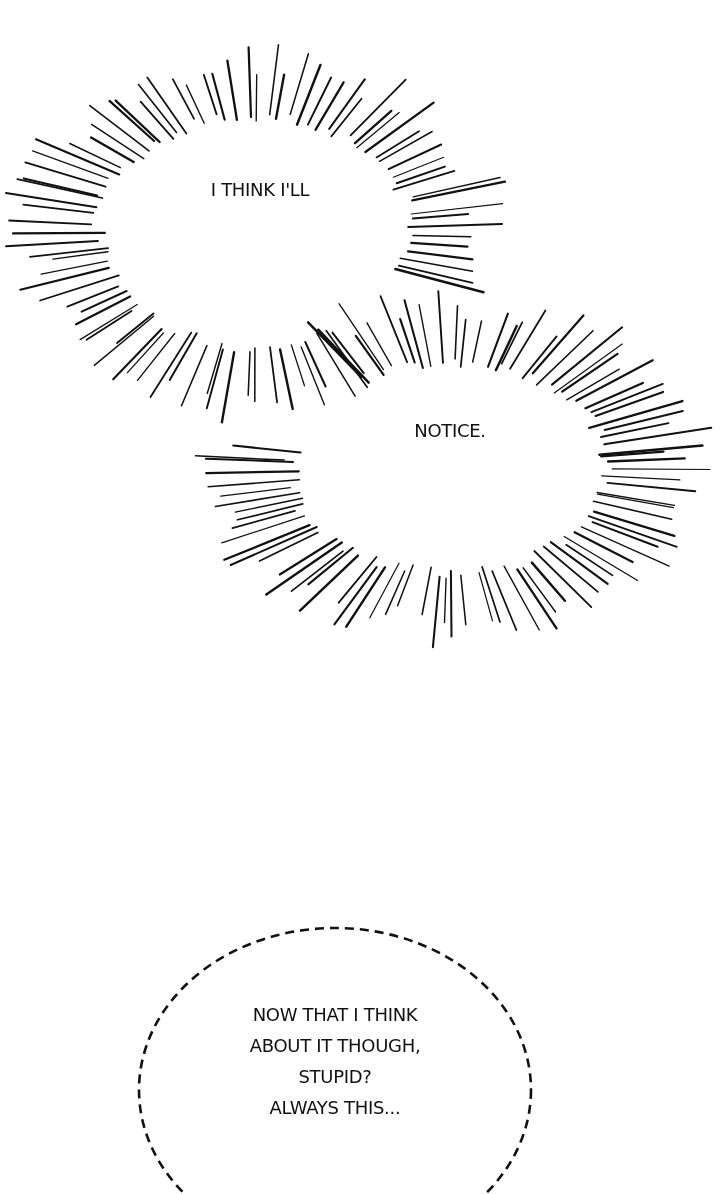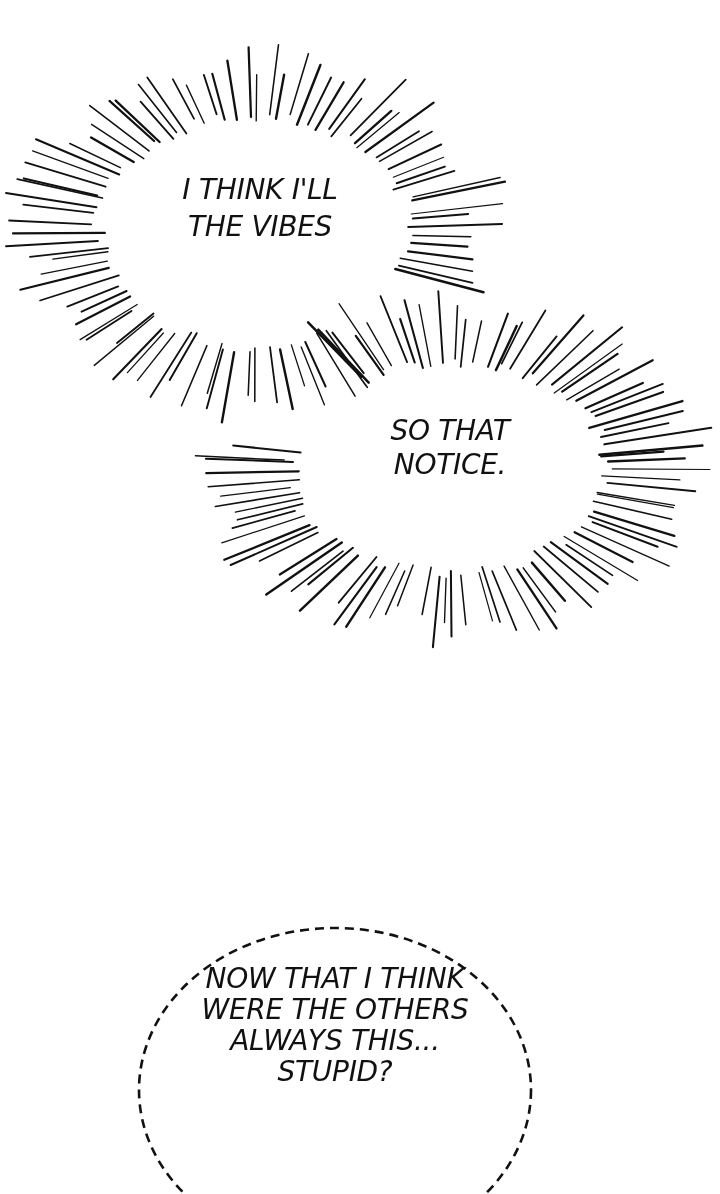--- a/index.html
+++ b/index.html
@@ -3,30 +3,29 @@
   <meta charset="utf-8">
   <style>
     html, body { margin: 0; padding: 0; background: #ffffff; }
     body { width: 720px; height: 1194px; position: relative; overflow: hidden; font-family: "DejaVu Sans", sans-serif; }
     #art { position: absolute; left: 0; top: 0; width: 720px; height: 1194px; }
     .bubble-text {
       position: absolute;
       text-align: center;
       color: #111111;
       font-family: "DejaVu Sans", sans-serif;
-      font-size: 28px;
+      font-size: 18px;
       line-height: 37px;
       letter-spacing: -0.3px;
       text-transform: uppercase;
-      font-style: italic;
     }
     .bubble-text .line { display: block; white-space: nowrap; }
     #t1 { left: 115px; top: 171px; width: 290px; }
     #t2 { left: 320px; top: 414px; width: 260px; line-height: 34px; }
-    #t3 { left: 170px; top: 963px; width: 330px; line-height: 31px; }
+    #t3 { left: 170px; top: 999px; width: 330px; line-height: 31px; }
   </style>
 </head>
 <body>
 
 <svg id="art" width="720" height="1194" viewBox="0 0 720 1194" xmlns="http://www.w3.org/2000/svg">
   <g id="burst1" stroke="#111" stroke-linecap="round">
       <line x1="412.9" y1="235.5" x2="470.8" y2="236.7" stroke-width="1.52"></line>
       <line x1="411.3" y1="242.8" x2="467.4" y2="246.7" stroke-width="2.34"></line>
       <line x1="408.1" y1="251.3" x2="472.4" y2="259.3" stroke-width="2.22"></line>
       <line x1="400.2" y1="258.2" x2="472.5" y2="271.2" stroke-width="1.51"></line>
@@ -201,26 +200,24 @@
       <line x1="604.4" y1="444.3" x2="711.2" y2="427.8" stroke-width="2.15"></line>
       <line x1="599.3" y1="454.7" x2="702.4" y2="445.6" stroke-width="2.47"></line>
       <line x1="601.2" y1="456.4" x2="663.5" y2="451.6" stroke-width="2.23"></line>
       <line x1="608.2" y1="461.5" x2="684.7" y2="458.4" stroke-width="2.44"></line>
     </g>
   <ellipse cx="335" cy="1090" rx="196" ry="162" fill="none" stroke="#111" stroke-width="2.6" stroke-dasharray="9 6"></ellipse>
 </svg>
 
 <div id="t1" class="bubble-text">
   <span class="line">I THINK I'LL</span>
-  <span class="line">THE VIBES</span>
 </div>
 
 <div id="t2" class="bubble-text">
-  <span class="line">SO THAT</span>
   <span class="line">NOTICE.</span>
 </div>
 
 <div id="t3" class="bubble-text">
   <span class="line">NOW THAT I THINK</span>
-  <span class="line">WERE THE OTHERS</span>
+  <span class="line">ABOUT IT THOUGH,</span>
+  <span class="line">STUPID?</span>
   <span class="line">ALWAYS THIS...</span>
-  <span class="line">STUPID?</span>
 </div>
 
 </body></html>

